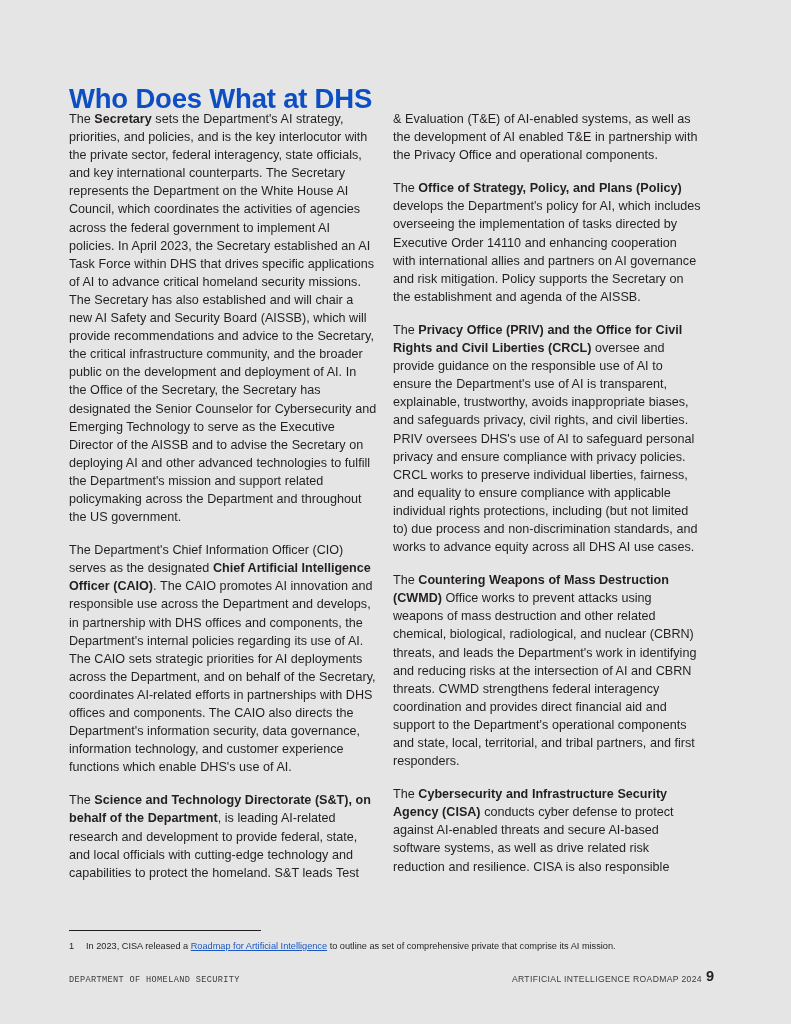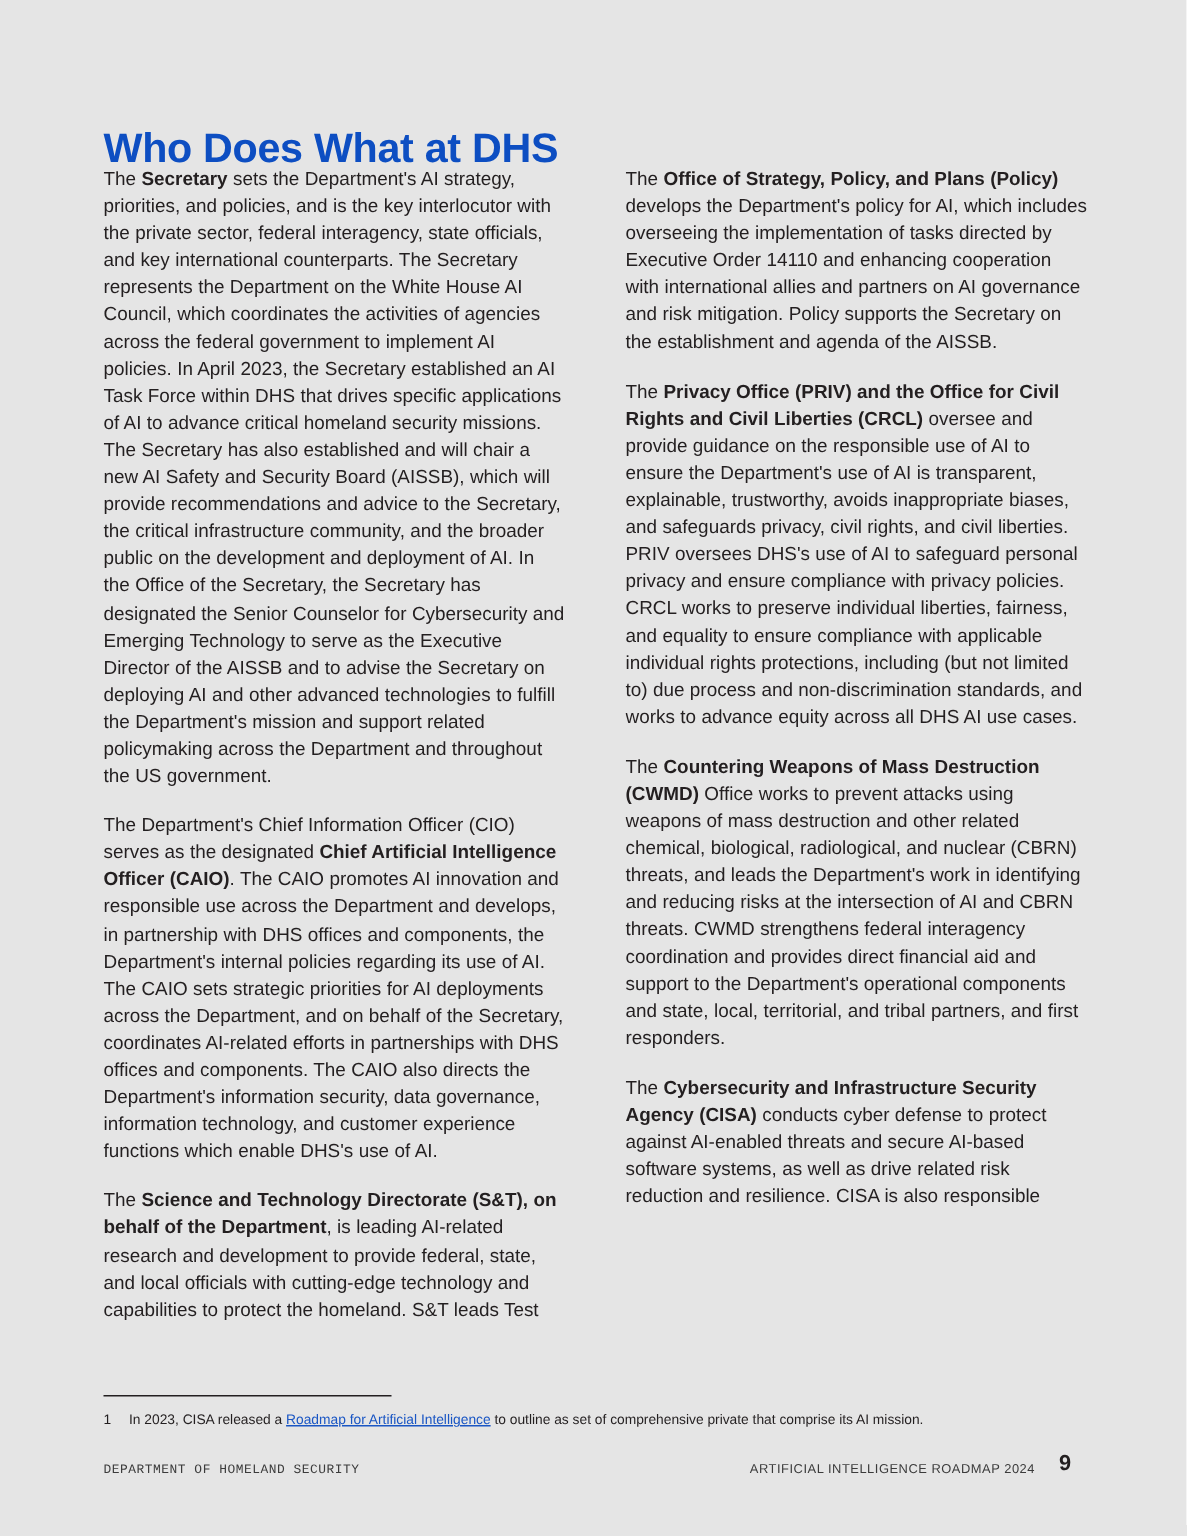--- a/index.html
+++ b/index.html
@@ -30,21 +30,21 @@
     line-height: 1.1;
     white-space: nowrap;
   }
   .columns {
     position: absolute;
     left: 69px;
     top: 110px;
     width: 653px;
     height: 806px;
     display: flex;
-    gap: 40px;
+    gap: 16px;
   }
   .col {
     width: 308px;
     flex: 0 0 308px;
     overflow: hidden;
   }
   .col p {
     margin: 0 0 15px 0;
     font-size: 12.6px;
     line-height: 18.1px;
@@ -99,21 +99,21 @@
     letter-spacing: 0.35px;
     color: #3b3b3b;
   }
   .footer-left {
     flex: 1;
     white-space: nowrap;
     font-family: Liberation Mono, monospace;
   }
   .footer-right {
     white-space: nowrap;
-    margin-right: 32px;
+    margin-right: 20px;
   }
   .footer-pageno {
     position: absolute;
     left: 706px;
     top: 968px;
     font-size: 14.5px;
     font-weight: bold;
     color: #231f20;
   }
 </style>
@@ -124,20 +124,21 @@
 
   <h1 class="page-title">Who Does What at DHS</h1>
 
   <div class="columns">
     <div class="col" id="left-col">
         <p><span>The </span><b>Secretary</b><span> sets the Department's AI strategy, priorities, and policies, and is the key interlocutor with the private sector, federal interagency, state officials, and key international counterparts. The Secretary represents the Department on the White House AI Council, which coordinates the activities of agencies across the federal government to implement AI policies. In April 2023, the Secretary established an AI Task Force within DHS that drives specific applications of AI to advance critical homeland security missions. The Secretary has also established and will chair a new AI Safety and Security Board (AISSB), which will provide recommendations and advice to the Secretary, the critical infrastructure community, and the broader public on the development and deployment of AI. In the Office of the Secretary, the Secretary has designated the Senior Counselor for Cybersecurity and Emerging Technology to serve as the Executive Director of the AISSB and to advise the Secretary on deploying AI and other advanced technologies to fulfill the Department's mission and support related policymaking across the Department and throughout the US government.</span></p>
         <p><span>The Department's Chief Information Officer (CIO) serves as the designated </span><b>Chief Artificial Intelligence Officer (CAIO)</b><span>. The CAIO promotes AI innovation and responsible use across the Department and develops, in partnership with DHS offices and components, the Department's internal policies regarding its use of AI. The CAIO sets strategic priorities for AI deployments across the Department, and on behalf of the Secretary, coordinates AI-related efforts in partnerships with DHS offices and components. The CAIO also directs the Department's information security, data governance, information technology, and customer experience functions which enable DHS's use of AI.</span></p>
         <p><span>The </span><b>Science and Technology Directorate (S&amp;T), on behalf of the Department</b><span>, is leading AI-related research and development to provide federal, state, and local officials with cutting-edge technology and capabilities to protect the homeland. S&amp;T leads Test</span></p>
       </div>
     <div class="col" id="right-col">
+        <p><span>&amp; Evaluation (T&amp;E) of AI-enabled systems, as well as the development of AI enabled T&amp;E in partnership with the Privacy Office and operational components.</span></p>
         <p><span>The </span><b>Office of Strategy, Policy, and Plans (Policy)</b><span> develops the Department's policy for AI, which includes overseeing the implementation of tasks directed by Executive Order 14110 and enhancing cooperation with international allies and partners on AI governance and risk mitigation. Policy supports the Secretary on the establishment and agenda of the AISSB.</span></p>
         <p><span>The </span><b>Privacy Office (PRIV) and the Office for Civil Rights and Civil Liberties (CRCL)</b><span> oversee and provide guidance on the responsible use of AI to ensure the Department's use of AI is transparent, explainable, trustworthy, avoids inappropriate biases, and safeguards privacy, civil rights, and civil liberties. PRIV oversees DHS's use of AI to safeguard personal privacy and ensure compliance with privacy policies. CRCL works to preserve individual liberties, fairness, and equality to ensure compliance with applicable individual rights protections, including (but not limited to) due process and non-discrimination standards, and works to advance equity across all DHS AI use cases.</span></p>
         <p><span>The </span><b>Countering Weapons of Mass Destruction (CWMD)</b><span> Office works to prevent attacks using weapons of mass destruction and other related chemical, biological, radiological, and nuclear (CBRN) threats, and leads the Department's work in identifying and reducing risks at the intersection of AI and CBRN threats. CWMD strengthens federal interagency coordination and provides direct financial aid and support to the Department's operational components and state, local, territorial, and tribal partners, and first responders.</span></p>
         <p><span>The </span><b>Cybersecurity and Infrastructure Security Agency (CISA)</b><span> conducts cyber defense to protect against AI-enabled threats and secure AI-based software systems, as well as drive related risk reduction and resilience. CISA is also responsible</span></p>
       </div>
   </div>
 
   <div class="footnote-wrap">
     <div class="footnote-rule"></div>
     <div class="footnote">

